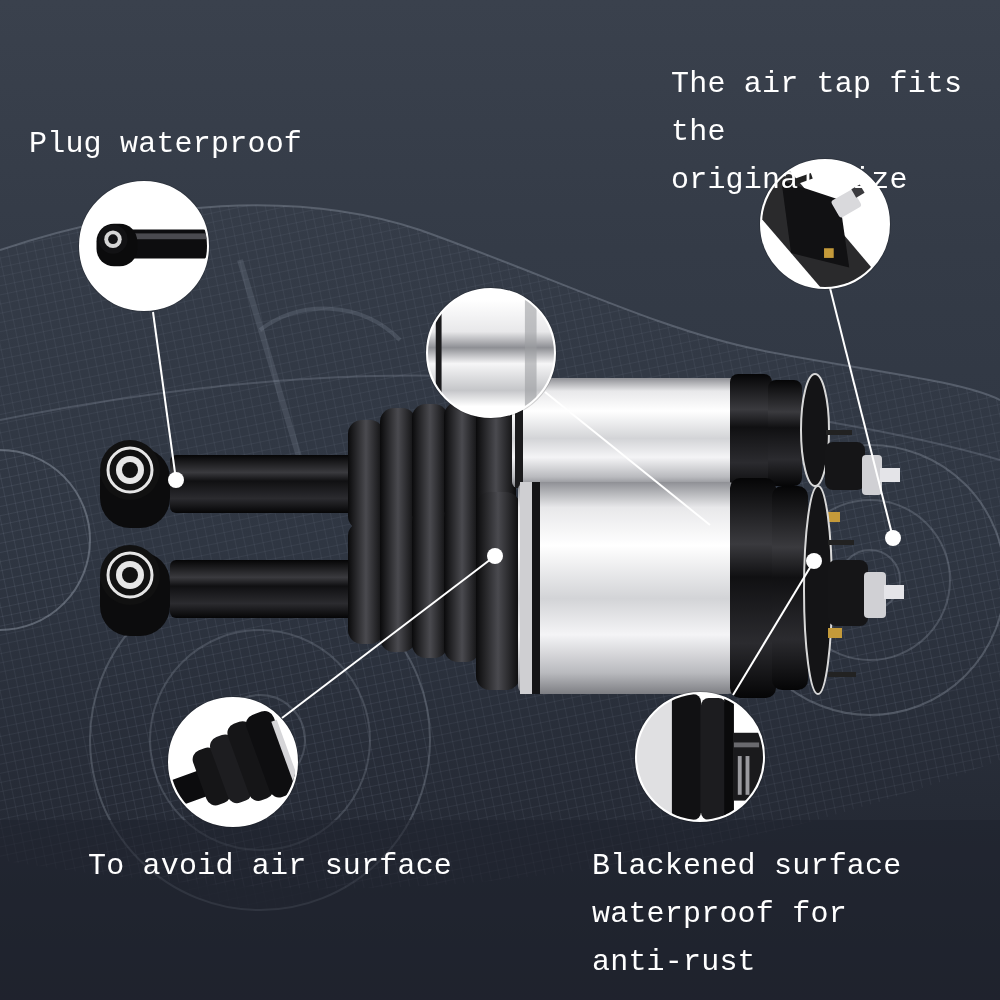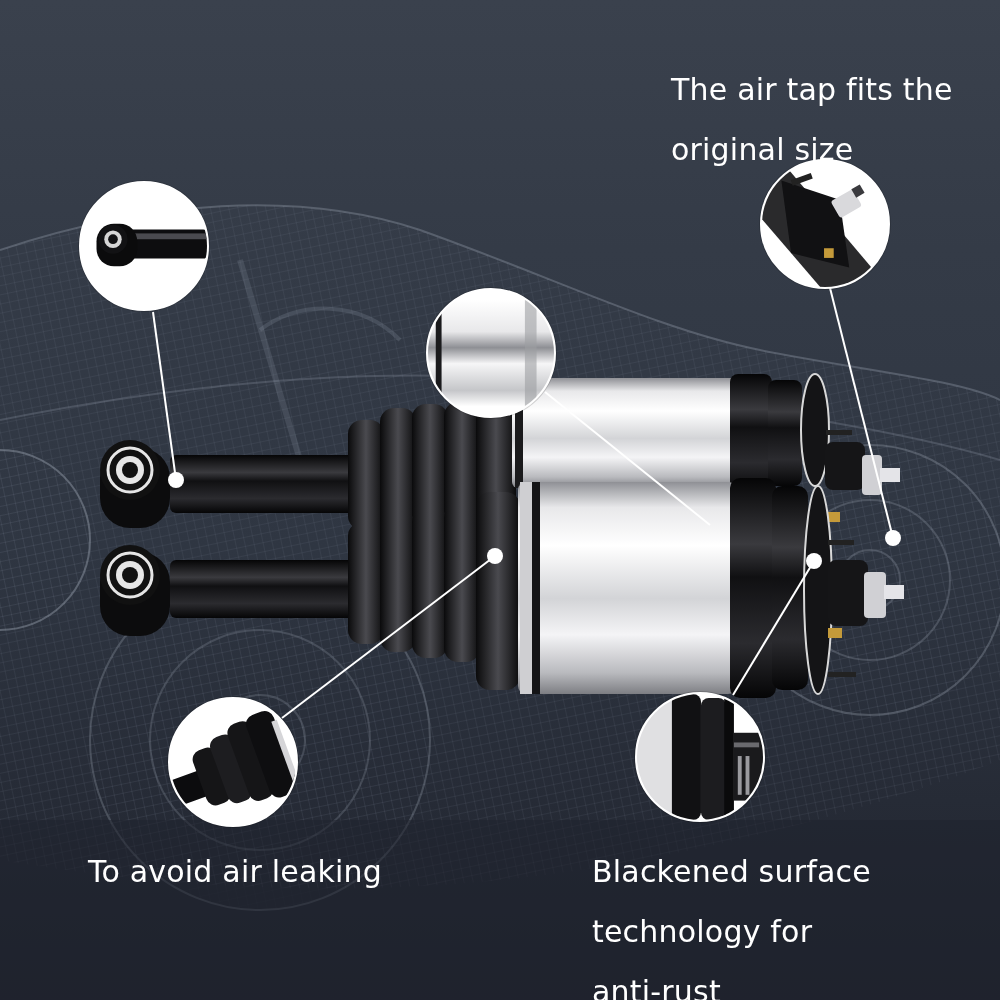--- a/index.html
+++ b/index.html
@@ -13,23 +13,24 @@
 
     
     .wireframe { position: absolute; inset: 0; pointer-events: none; }
     .wireframe svg { width: 1000px; height: 1000px; }
 
     
     .label {
       position: absolute;
       color: #ffffff;
       font-size: 30px;
-      line-height: 60px;
+      line-height: 48px;
       letter-spacing: 0.2px;
       white-space: pre-line;
+      font-family: Liberation Mono, monospace;
     }
 
     
     .callout {
       position: absolute;
       border-radius: 50%;
       background: #ffffff;
       border: 2px solid #ffffff;
       overflow: hidden;
       box-shadow: 0 0 0 1px rgba(0,0,0,0.15);
@@ -252,20 +253,21 @@
       <rect x="36" y="0" width="30" height="130" rx="8" fill="#111113"></rect>
       <rect x="66" y="4" width="26" height="126" rx="8" fill="#1c1c1f"></rect>
       <rect x="90" y="0" width="10" height="130" fill="#0a0a0b"></rect>
       <rect x="100" y="40" width="30" height="70" fill="#1a1a1c"></rect>
       <rect x="100" y="50" width="26" height="5" fill="#6a6a6e"></rect>
       <rect x="104" y="64" width="4" height="40" fill="#9a9a9e"></rect>
       <rect x="112" y="64" width="4" height="40" fill="#9a9a9e"></rect>
     </svg>
   </div>
 
+  <div class="label" style="left:29px; top:120px;">Plug waterproof</div>
   <div class="label" style="left:671px; top:60px;">The air tap fits the
 original size</div>
-  <div class="label" style="left:88px; top:842px;">To avoid air leaking</div>
+  <div class="label" style="left:88px; top:842px;">To avoid air surface</div>
   <div class="label" style="left:592px; top:842px;">Blackened surface
-technology for
+waterproof for
 anti-rust</div>
 
 </div>
 
 </body></html>

